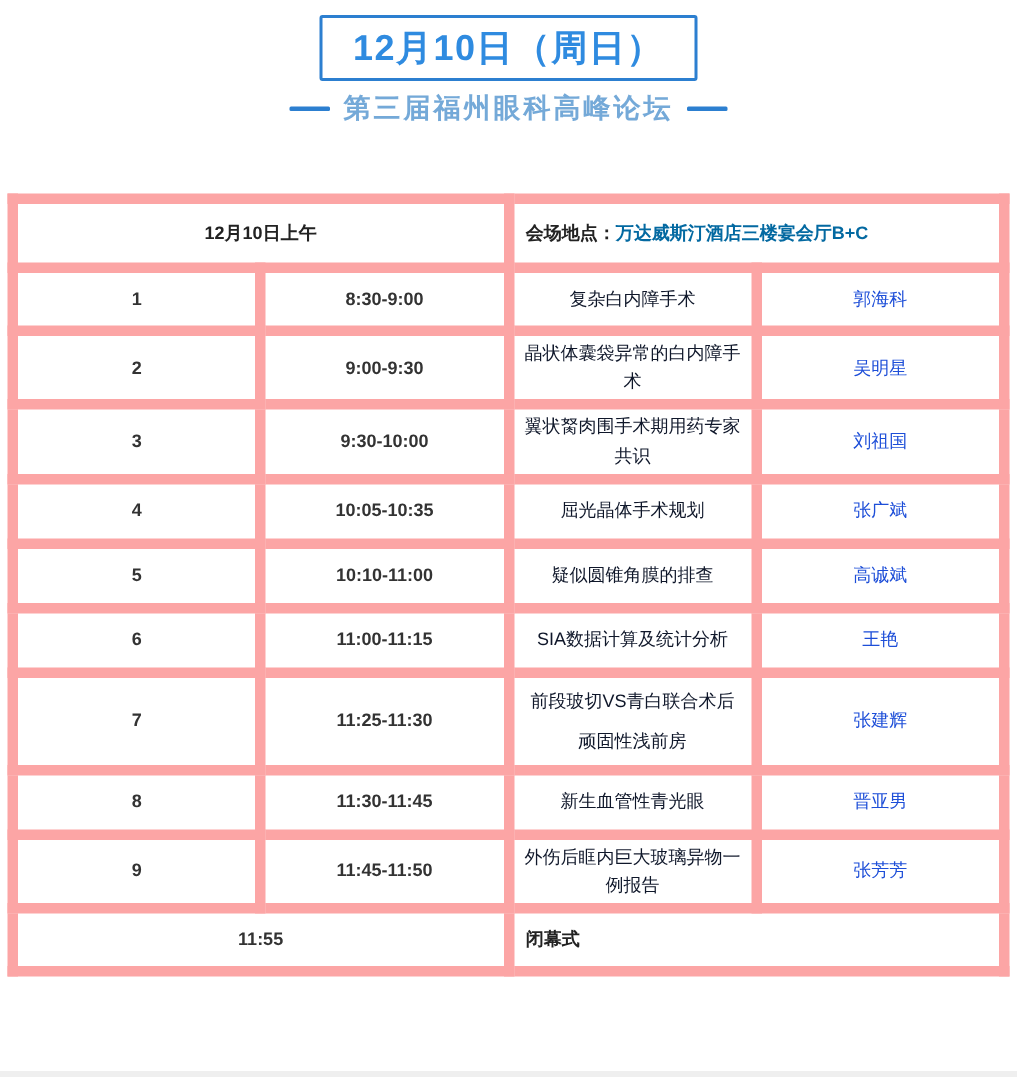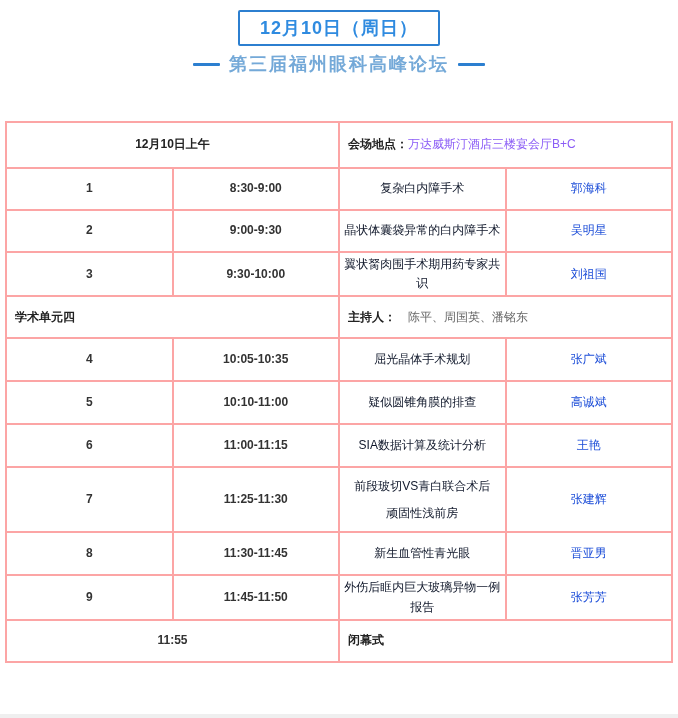--- a/index.html
+++ b/index.html
@@ -5,51 +5,51 @@
   html,body{margin:0;padding:0;}
   body{
     width:678px;height:718px;background:#ffffff;position:relative;
     font-family:"Liberation Sans","DejaVu Sans",sans-serif;
     -webkit-font-smoothing:antialiased;
   }
   
   .header{padding-top:10px;text-align:center;}
   .title-box{
     display:inline-block;border:2px solid #2c7fd0;border-radius:2px;
-    padding:4px 20px;color:#2f8be0;font-size:18px;font-weight:bold;
+    padding:4px 20px;color:#2f8be0;font-size:24px;font-weight:bold;
     letter-spacing:1px;
   }
   .subtitle-row{display:flex;align-items:center;justify-content:center;margin-top:6px;}
   .dash{width:27px;height:3px;background:#2c7fd0;border-radius:1px;margin:0 9px;}
   .subtitle{color:#74a9d8;font-size:18px;font-weight:bold;letter-spacing:2px;}
 
   
   table{
     border-collapse:collapse;table-layout:fixed;
     width:668px;margin:45px 0 0 5px;
   }
   td{
-    border:2px solid #fca5a5;font-size:12px;color:#555;
+    border:7px solid #fca5a5;font-size:12px;color:#555;
     text-align:center;vertical-align:middle;padding:2px 4px;
     line-height:1.6;word-break:break-all;
   }
   .rA{height:46px;} .rB{height:45px;} .ri{height:42px;}
   .rC{height:42px;} .r4{height:43px;} .r7{height:65px;}
   .r10{height:31px;} .rZ{height:42px;}
 
   .bold-dark{color:#222;font-weight:bold;}
   .left{text-align:left;padding-left:8px;}
   .num{color:#333;font-weight:bold;}
   .time{color:#333;font-weight:bold;}
   .topic{color:#0f172a;}
   .speaker{color:#1d4ed8;}
   .wrap2{line-height:2.2;padding:2px 10px;}
   .num-topleft{vertical-align:top;text-align:left;padding:3px 0 0 8px;font-weight:normal;color:#444;}
   .host-names{color:#666;font-weight:normal;margin-left:12px;}
-  .venue-val{color:#8b5cf6;font-weight:normal;}
+  .venue-val{color:#0369a1;font-weight:bold;}
   .bottom-strip{
     position:absolute;left:0;bottom:0;width:678px;height:4px;background:#efefef;
   }
 </style>
 </head>
 <body>
 
 <div class="header">
   <div class="title-box">
     <span>12月10日（周日）</span>
@@ -90,26 +90,20 @@
     <td class="topic">晶状体囊袋异常的白内障手术</td>
     <td class="speaker">吴明星</td>
   </tr>
   <tr class="ri">
     <td class="num">3</td>
     <td class="time">9:30-10:00</td>
     <td class="topic">翼状胬肉围手术期用药专家共识</td>
     <td class="speaker">刘祖国</td>
   </tr>
 
-  <tr class="rC">
-    <td colspan="2" class="left bold-dark">学术单元四</td>
-    <td colspan="2" class="left">
-      <span class="bold-dark">主持人：</span><span class="host-names">陈平、周国英、潘铭东</span>
-    </td>
-  </tr>
 
   <tr class="r4">
     <td class="num">4</td>
     <td class="time">10:05-10:35</td>
     <td class="topic">屈光晶体手术规划</td>
     <td class="speaker">张广斌</td>
   </tr>
   <tr class="r4">
     <td class="num">5</td>
     <td class="time">10:10-11:00</td>

